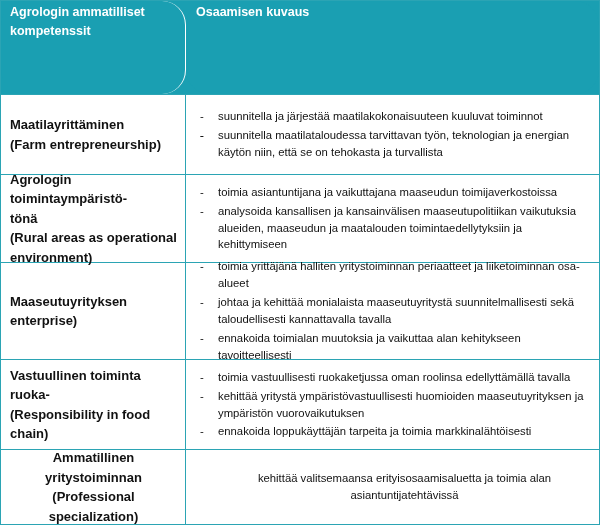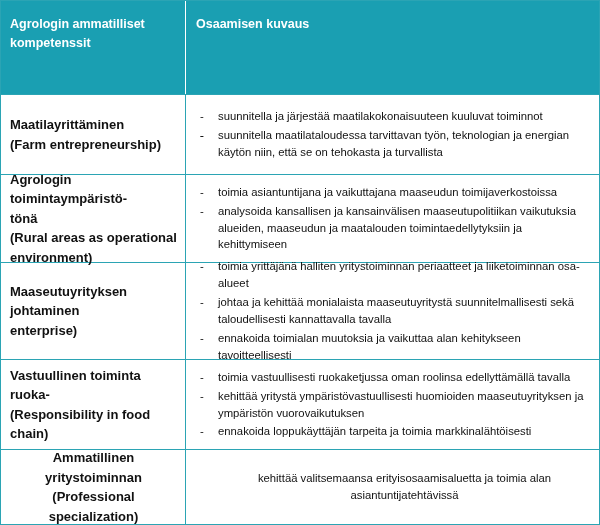--- a/index.html
+++ b/index.html
@@ -54,21 +54,22 @@
   .header-row {
     background: #1a9fb2;
     height: 95px;
     border-bottom: 1px solid #2ba4b4;
   }
   .header-row .col-left,
   .header-row .col-right {
     background: #1a9fb2;
     border-right-color: #ffffff;
     justify-content: flex-start;
-    padding-top: 14px;
+    padding-top: 2px;
+    border-radius: 24px;
   }
   .header-text {
     color: #ffffff;
     font-weight: bold;
     font-size: 12.5px;
     line-height: 1.55;
   }
   
   .left-line {
     font-weight: bold;
@@ -154,21 +155,20 @@
       <ul class="bullets">
         <li><span class="dash">-</span><span>toimia asiantuntijana ja vaikuttajana maaseudun toimijaverkostoissa</span></li>
         <li><span class="dash">-</span><span>analysoida kansallisen ja kansainvälisen maaseutupolitiikan vaikutuksia alueiden, maaseudun ja maatalouden toimintaedellytyksiin ja kehittymiseen</span></li>
       </ul>
     </div>
   </div>
 
   <div class="row r3">
     <div class="col-left">
       <div class="left-line">Maaseutuyrityksen</div>
-      <div class="left-line">johtaminen</div>
       <div class="left-line">enterprise)</div>
     </div>
     <div class="col-right">
       <ul class="bullets spaced">
         <li><span class="dash">-</span><span>toimia yrittäjänä halliten yritystoiminnan periaatteet ja liiketoiminnan osa-alueet</span></li>
         <li><span class="dash">-</span><span>johtaa ja kehittää monialaista maaseutuyritystä suunnitelmallisesti sekä taloudellisesti kannattavalla tavalla</span></li>
         <li><span class="dash">-</span><span>ennakoida toimialan muutoksia ja vaikuttaa alan kehitykseen tavoitteellisesti</span></li>
       </ul>
     </div>
   </div>

